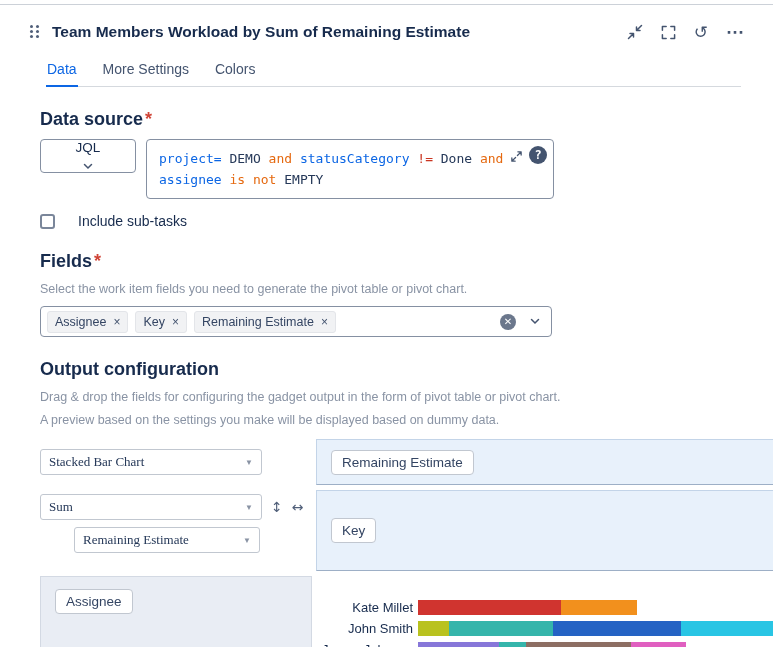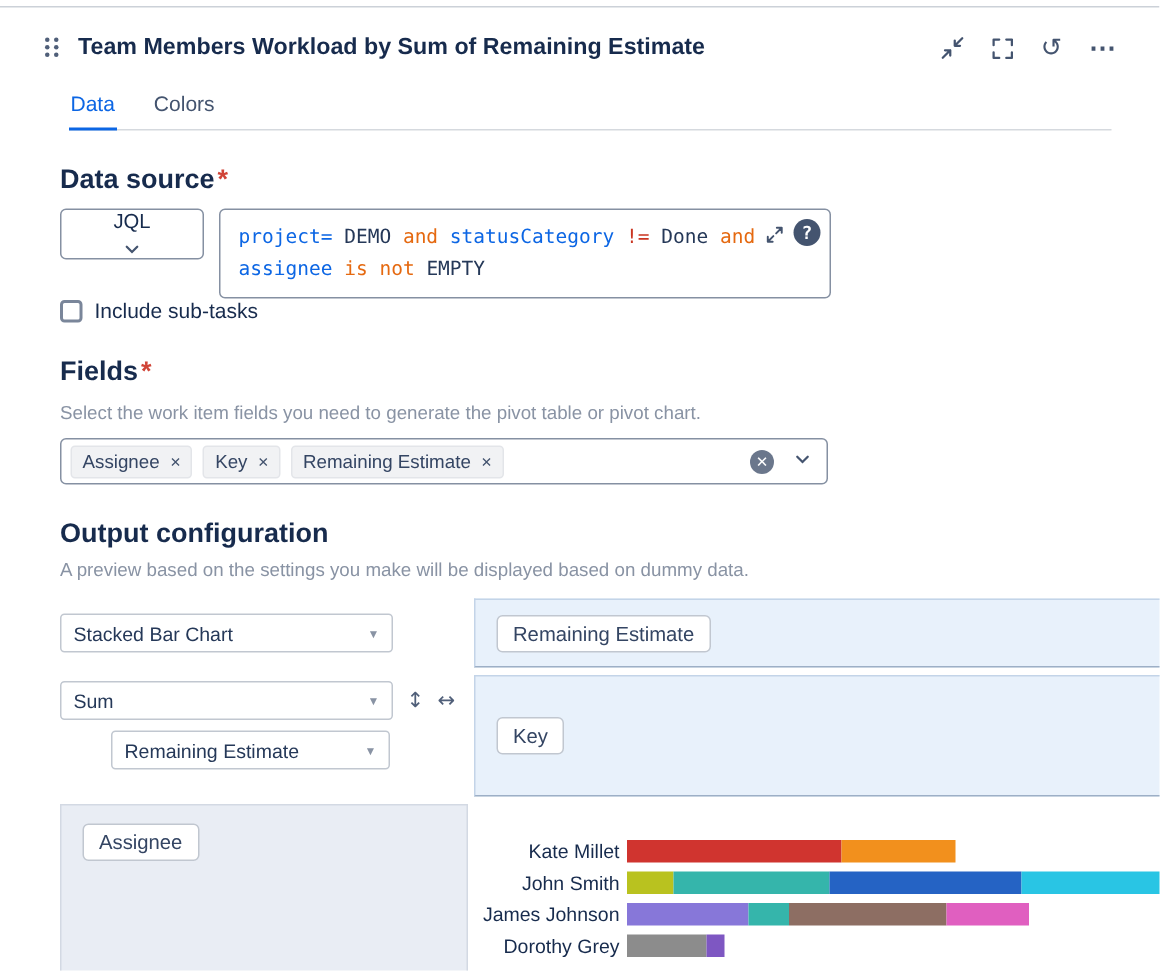--- a/index.html
+++ b/index.html
@@ -58,21 +58,21 @@
   .tok-keyword { color: #e56910; }
   .tok-operator { color: #ca3521; }
   .tok-value { color: #253858; }
   .jql-expand { position: absolute; top: 10px; right: 30px; cursor: pointer; }
   .help-circle {
     position: absolute; top: 6px; right: 6px; width: 18px; height: 18px; border-radius: 50%;
     background: #44546f; color: #fff; font-size: 12px; font-weight: bold;
     display: flex; align-items: center; justify-content: center; cursor: pointer;
   }
 
-  .checkbox-row { display: flex; align-items: center; gap: 8px; font-size: 14px; }
+  .checkbox-row { display: flex; align-items: center; gap: 23px; margin-top: 14px; font-size: 14px; }
   .checkbox { width: 15px; height: 15px; border: 2px solid #7a869a; border-radius: 3px; background: #fff; cursor: pointer; flex: none; }
 
   .chips-input {
     margin-top: 8px; width: 512px; min-height: 31px;
     border: 1px solid #8590a2; border-radius: 4px;
     display: flex; align-items: center; gap: 7px; padding: 3px 10px 3px 6px;
   }
   .chip {
     background: #f1f2f4; border: 1px solid #e3e5e9; border-radius: 3px;
     padding: 3px 7px; font-size: 12.5px; color: #344563;
@@ -103,21 +103,21 @@
     padding: 12px 14px; display: block;
   }
   .field-chip {
     display: inline-block; background: #fff; border: 1px solid #c1c7d0; border-radius: 4px;
     padding: 4px 10px; font-size: 13.5px; color: #344563; cursor: grab;
   }
   .mini-select {
     width: 222px; height: 26px; background: #fff;
     border: 1px solid #c1c7d0; border-radius: 3px;
     display: flex; align-items: center; justify-content: space-between;
-    padding: 0 8px; font-size: 13px; color: #253858; cursor: pointer;
+    padding: 0 8px; font-size: 13px; color: #253858; cursor: pointer; font-family: Liberation Serif, serif;
   }
   .mini-arrow { color: #8993a4; font-size: 8px; }
   .cell-center { display: flex; align-items: center; }
   .row2-left { display: flex; flex-direction: column; gap: 7px; padding-top: 4px; }
   .sum-row { display: flex; align-items: center; gap: 9px; }
   .move-icon { color: #505f79; font-size: 14px; cursor: pointer; font-family: "DejaVu Sans", sans-serif; }
   .nested { margin-left: 34px; width: 186px; }
 
   
   .chart { padding-top: 24px; }
@@ -151,20 +151,21 @@
           <path d="M5.5 14.5 H1.5 V10.5"></path>
         </svg>
       </span>
       <span class="icon-btn glyph-refresh">↺</span>
       <span class="icon-btn glyph-more">⋯</span>
     </div>
   </div>
 
   <div class="tabs">
     <div class="tab active">Data</div>
+    <div class="tab">More Settings</div>
     <div class="tab">Colors</div>
   </div>
 
   <div class="content">
 
     <div class="section-label">
       <span>Data source</span><span class="req">*</span>
     </div>
     <div class="ds-row">
       <div class="select-box jql-type">
@@ -213,20 +214,21 @@
       <span class="chips-spacer"></span>
       <span class="clear-circle">✕</span>
       <span class="chips-chev">
         <svg width="12" height="12" viewBox="0 0 12 12" fill="none" stroke="#44546f" stroke-width="1.5" stroke-linecap="round">
             <path d="M2.5 4.5 L6 8 L9.5 4.5"></path>
           </svg>
       </span>
     </div>
 
     <div class="section-label">Output configuration</div>
+    <div class="helper">Drag &amp; drop the fields for configuring the gadget output in the form of pivot table or pivot chart.</div>
     <div class="helper" style="margin-top:5px;">A preview based on the settings you make will be displayed based on dummy data.</div>
   </div>
 
   <div class="preview">
 
     <div class="cell-center">
       <div class="mini-select">
         <span>Stacked Bar Chart</span>
         <span class="mini-arrow">▼</span>
       </div>

